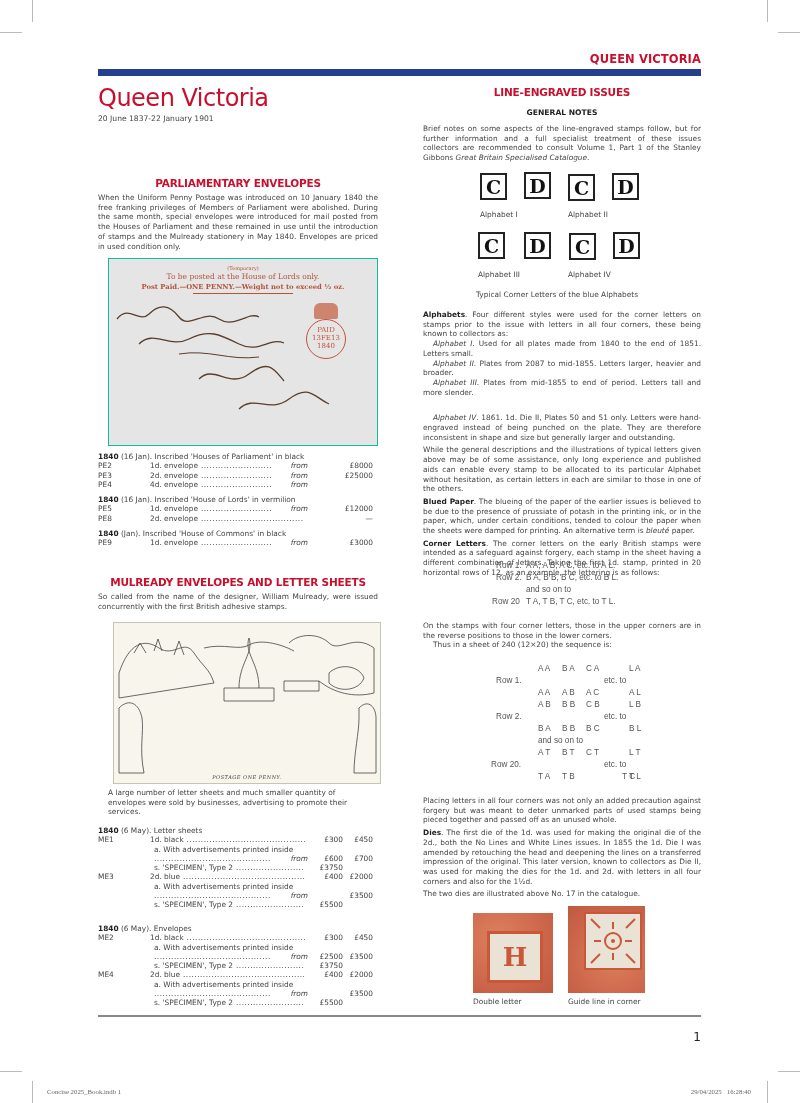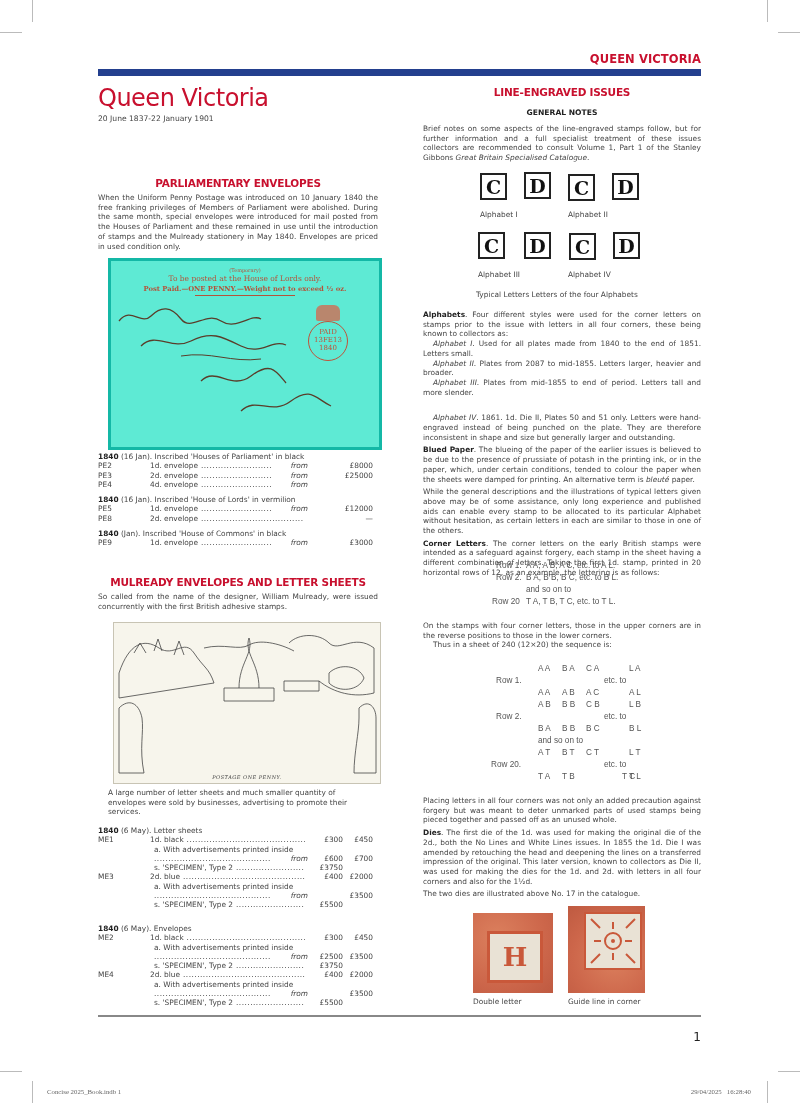--- a/index.html
+++ b/index.html
@@ -23,21 +23,21 @@
   .row .sub { position:absolute; left:56px; width:152px; overflow:hidden; }
   .row .from { position:absolute; left:173px; width:35px; text-align:right; font-style:italic; background:#fff; padding-left:2px; }
   .row .v1 { position:absolute; left:208px; width:37px; text-align:right; }
   .row .v2 { position:absolute; left:245px; width:30px; text-align:right; }
   .row .v1b { position:absolute; left:220px; width:55px; text-align:right; }
   .dots::after { content:" ................................................................................"; letter-spacing:0.5px; }
   .year-head b { color:#222; }
   .caption { font-size:7.4px; color:#444; }
   .stamp-box { position:absolute; width:27px; height:27px; border:2.5px solid #222; background:#fff; display:flex; align-items:center; justify-content:center; font-family:"DejaVu Serif", serif; font-weight:bold; font-size:19px; color:#111; box-sizing:border-box; }
   .seq { font-family:Liberation Sans, sans-serif; font-size:8.2px; color:#555; }
-  .envelope { background:#5eead4; border:3px solid #14b8a6; overflow:hidden; }
+  .envelope { background:#e5e5e5; border:1px solid #14b8a6; overflow:hidden; }
   .mulready { background:#f7f5ec; border:1px solid #c8c4b4; overflow:hidden; }
   .redstamp { background:#efe9e0; overflow:hidden; }
   .footer-rule { left:98px; top:1015px; width:603px; height:1.5px; background:#888; }
   .page-number { left:680px; top:1030px; width:21px; text-align:right; font-size:12px; color:#222; }
   .slug { font-family:"Liberation Serif", serif; font-size:6.8px; color:#666; }
 </style>
 </head>
 <body>
 
 <div class="crop" style="left:32px;top:0;width:1px;height:22px;"></div>
@@ -244,31 +244,31 @@
   <div class="stamp-box" style="left:98px;top:4px;">C</div>
   <div class="stamp-box" style="left:142px;top:3px;">D</div>
   <div class="caption abs" style="left:10px;top:40px;">Alphabet I</div>
   <div class="caption abs" style="left:98px;top:40px;">Alphabet II</div>
   <div class="stamp-box" style="left:8px;top:62px;">C</div>
   <div class="stamp-box" style="left:54px;top:62px;">D</div>
   <div class="stamp-box" style="left:99px;top:63px;">C</div>
   <div class="stamp-box" style="left:143px;top:62px;">D</div>
   <div class="caption abs" style="left:8px;top:100px;">Alphabet III</div>
   <div class="caption abs" style="left:98px;top:100px;">Alphabet IV</div>
-  <div class="caption abs" style="left:6px;top:120px;white-space:nowrap;">Typical Letters Letters of the four Alphabets</div>
+  <div class="caption abs" style="left:6px;top:120px;white-space:nowrap;">Typical Corner Letters of the blue Alphabets</div>
 </div>
 
 <div class="abs para" style="left:423px;top:310px;width:278px;">
   <p style="margin:0"><b>Alphabets</b><span>. Four different styles were used for the corner letters on stamps prior to the issue with letters in all four corners, these being known to collectors as:</span></p>
   <p class="indent" style="margin:0"><i>Alphabet I</i><span>. Used for all plates made from 1840 to the end of 1851. Letters small.</span></p>
   <p class="indent" style="margin:0"><i>Alphabet II</i><span>. Plates from 2087 to mid-1855. Letters larger, heavier and broader.</span></p>
   <p class="indent" style="margin:0"><i>Alphabet III</i><span>. Plates from mid-1855 to end of period. Letters tall and more slender.</span></p>
   <p class="indent" style="margin:16px 0 3px 0"><i>Alphabet IV</i><span>. 1861. 1d. Die II, Plates 50 and 51 only. Letters were hand-engraved instead of being punched on the plate. They are therefore inconsistent in shape and size but generally larger and outstanding.</span></p>
+  <p>While the general descriptions and the illustrations of typical letters given above may be of some assistance, only long experience and published aids can enable every stamp to be allocated to its particular Alphabet without hesitation, as certain letters in each are similar to those in one of the others.</p>
   <p><b>Blued Paper</b><span>. The blueing of the paper of the earlier issues is believed to be due to the presence of prussiate of potash in the printing ink, or in the paper, which, under certain conditions, tended to colour the paper when the sheets were damped for printing. An alternative term is </span><i>bleuté</i><span> paper.</span></p>
-  <p>While the general descriptions and the illustrations of typical letters given above may be of some assistance, only long experience and published aids can enable every stamp to be allocated to its particular Alphabet without hesitation, as certain letters in each are similar to those in one of the others.</p>
   <p><b>Corner Letters</b><span>. The corner letters on the early British stamps were intended as a safeguard against forgery, each stamp in the sheet having a different combination of letters. Taking the first 1d. stamp, printed in 20 horizontal rows of 12, as an example, the lettering is as follows:</span></p>
 </div>
 
 <div class="abs seq" style="left:480px;top:561px;width:200px;">
   <div style="position:relative;height:12px;">
       <span style="position:absolute;left:16px;">Row 1.</span>
       <span style="position:absolute;left:46px;">A A, A B, A C, etc. to A L.</span>
     </div>
   <div style="position:relative;height:12px;">
       <span style="position:absolute;left:16px;">Row 2.</span>

